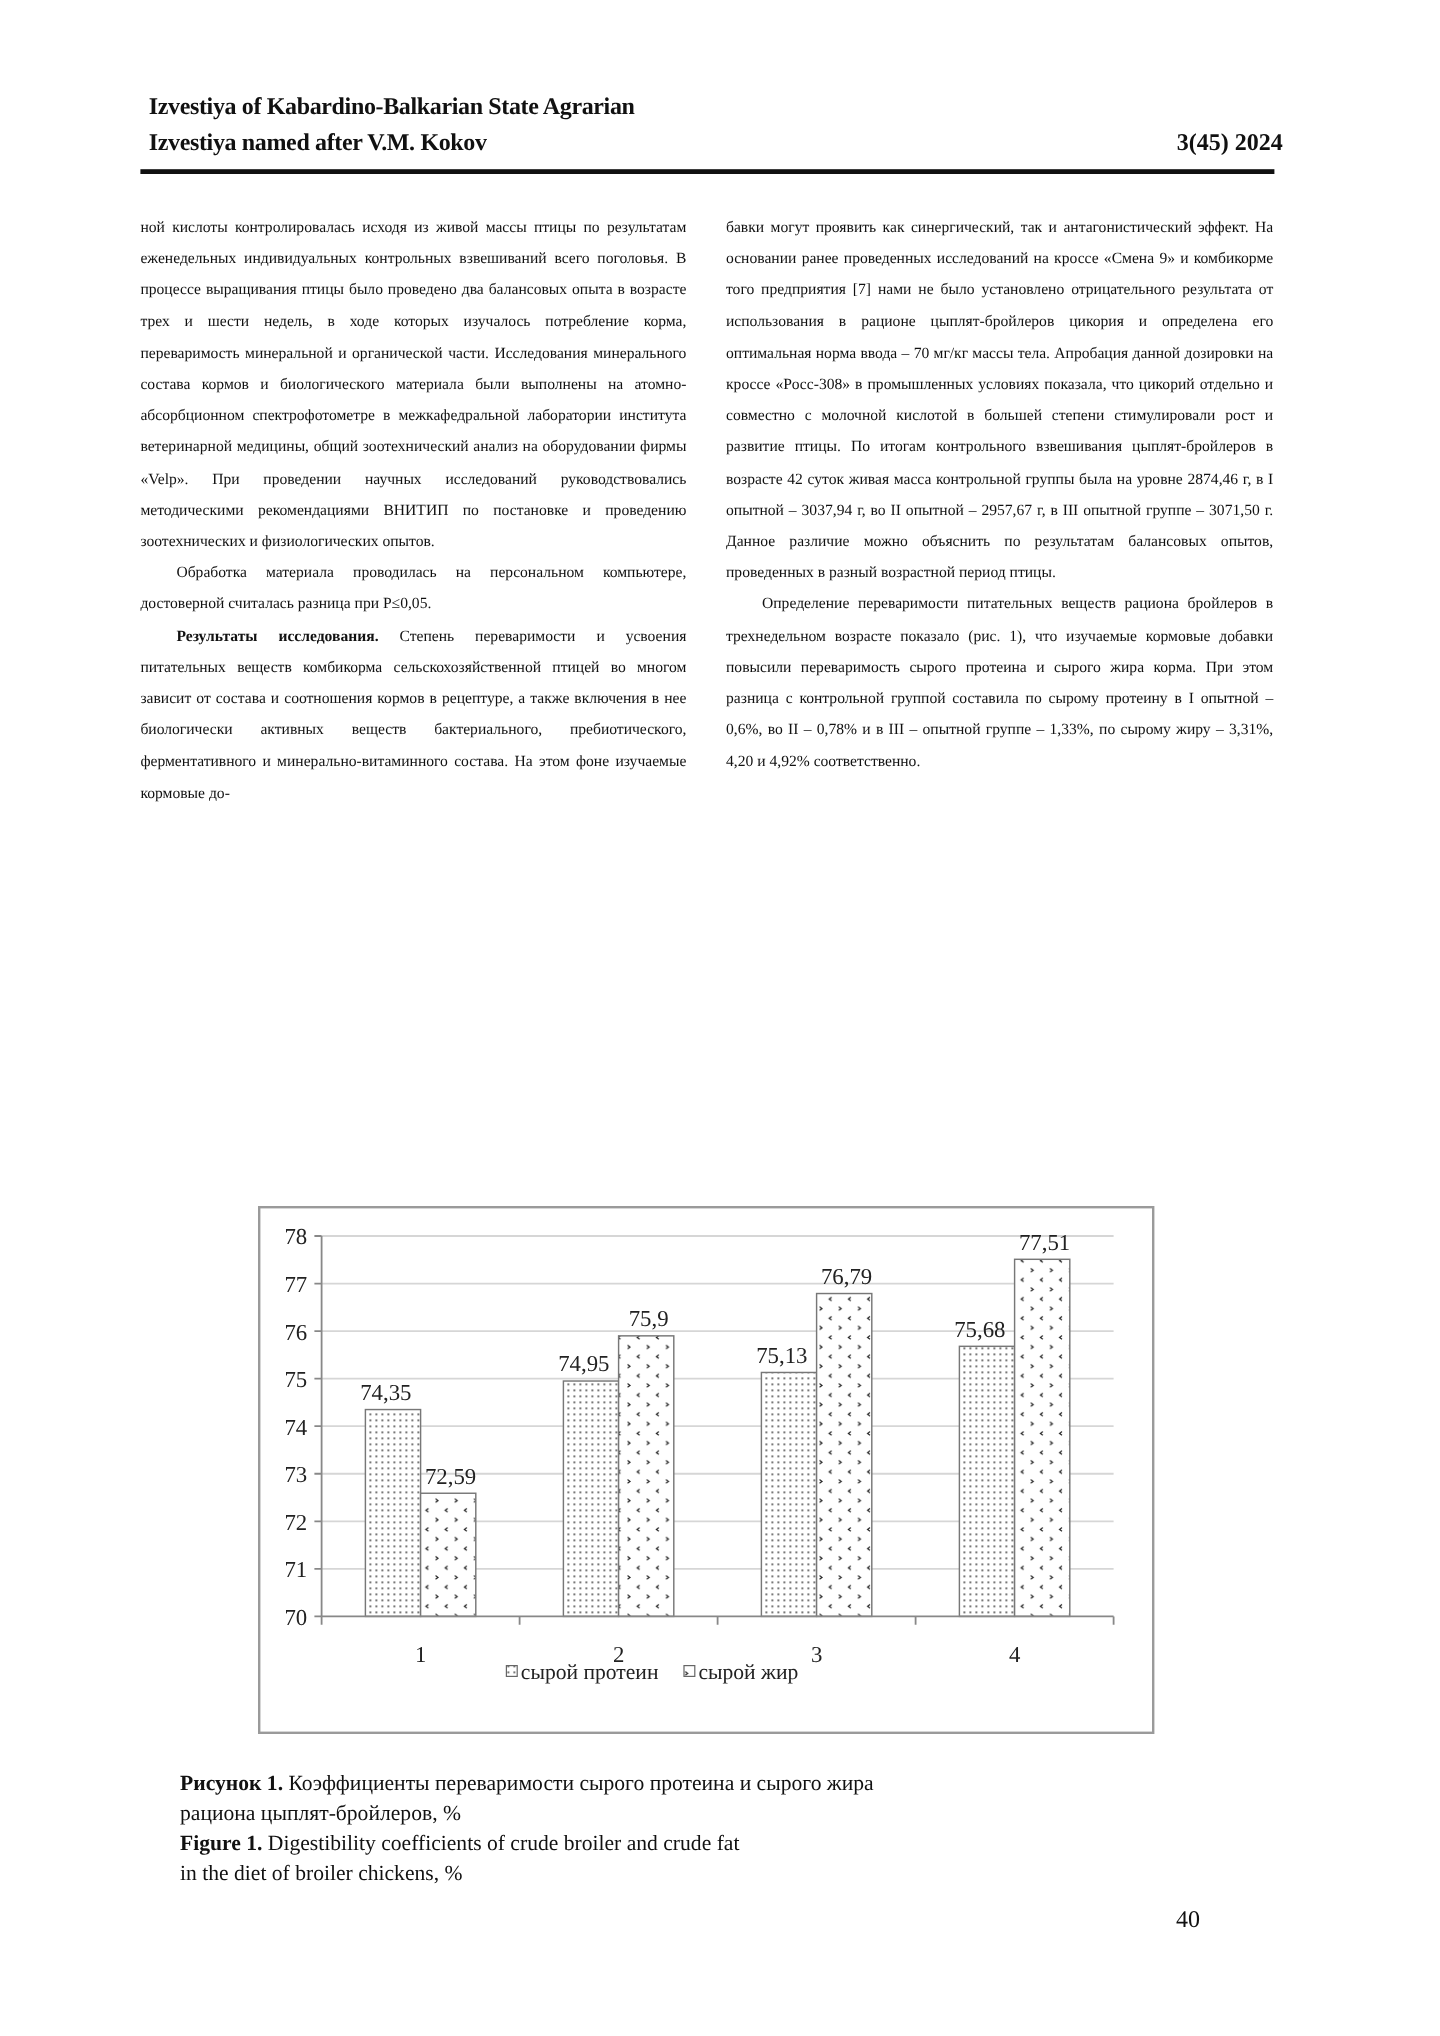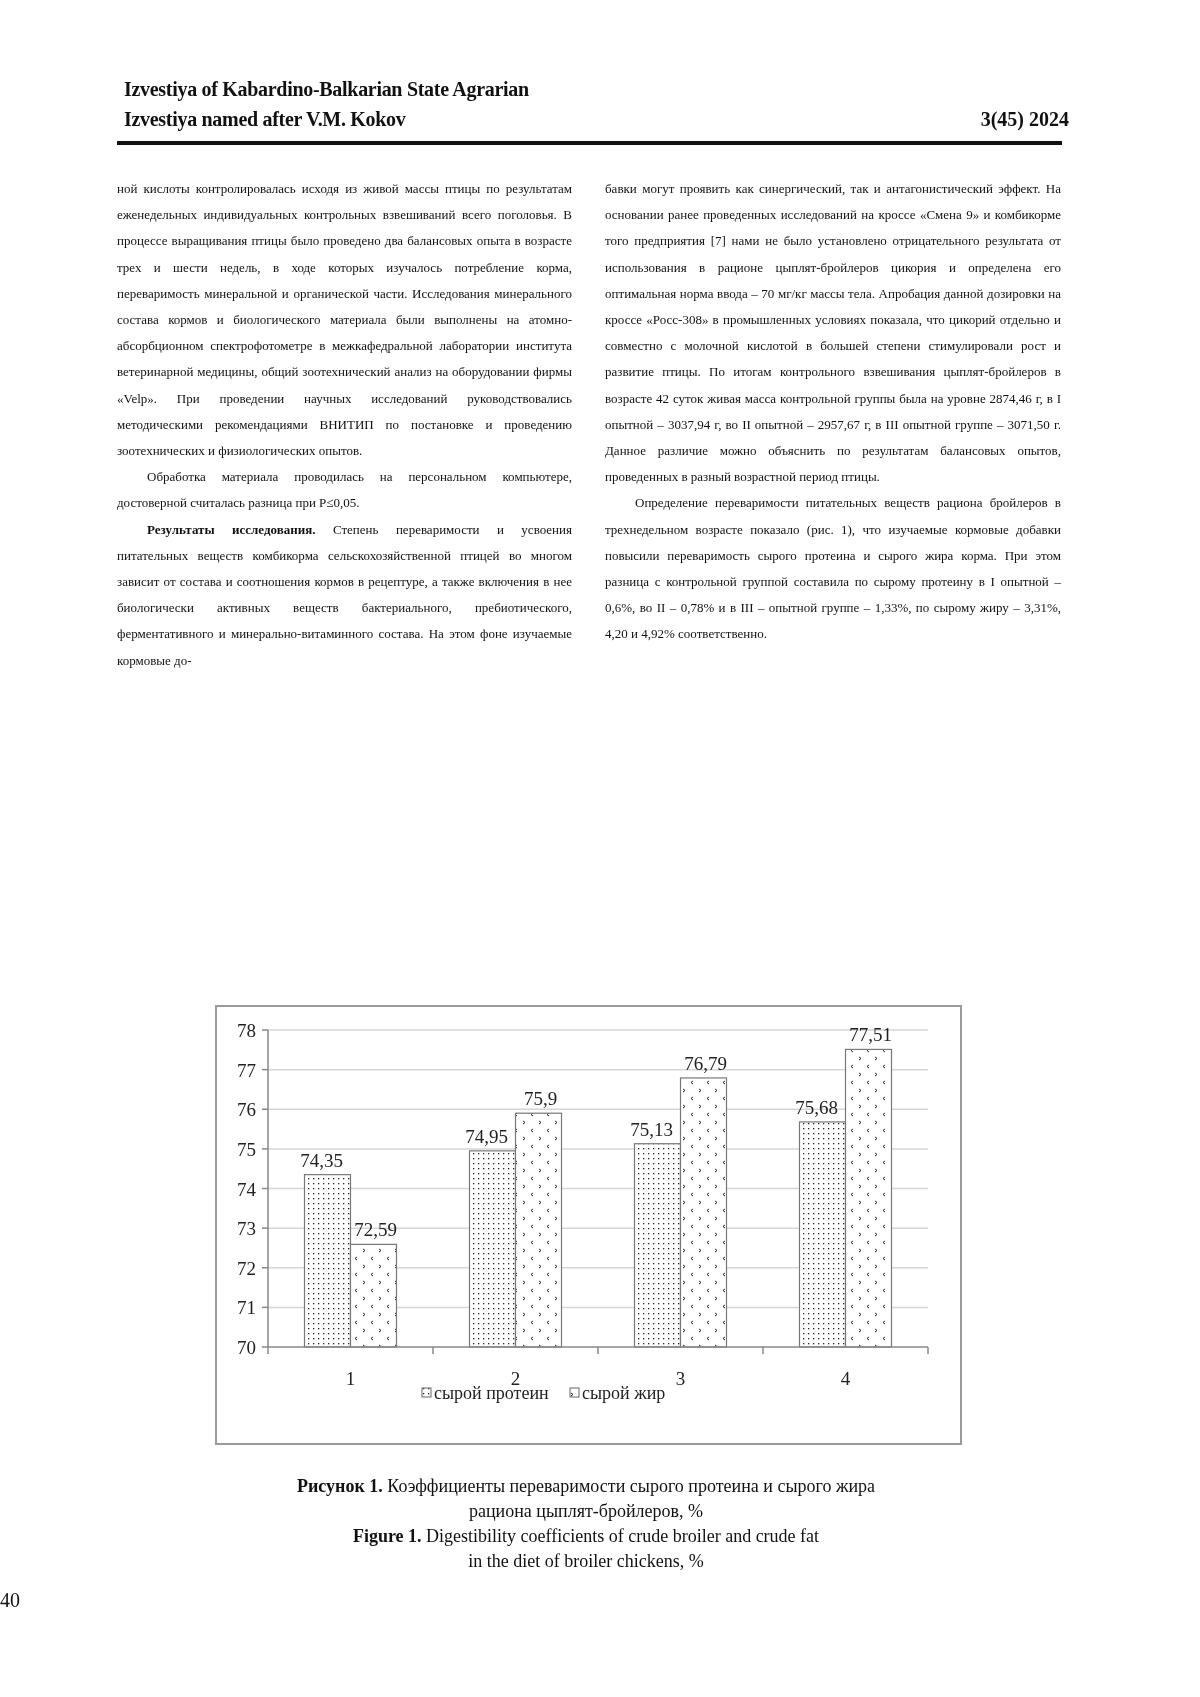--- a/index.html
+++ b/index.html
@@ -10,23 +10,23 @@
   .hdr-issue { position:absolute; right:0; top:30px; font-weight:bold; font-size:20px; line-height:30px;text-align:right; }
   .hdr-rule { position:absolute; left:117px; top:141px; width:945px; height:4px; background:#111; }
   .col { position:absolute; top:176px; width:455px; font-size:13px; line-height:26.2px; text-align:justify; hyphens:none; }
   .col-left { left:117px; }
   .col-right { left:605px; width:456px; }
   .col p { margin:0; }
   .indent { text-indent:30px; }
   .run-head { font-weight:bold; }
   .chart-frame { position:absolute; left:215px; top:1005px; width:747px; height:440px; border:2px solid #9a9a9a; box-sizing:border-box; background:#fff; }
   svg#chart { position:absolute; left:0; top:0; }
-  .caption { position:absolute; left:136px; width:900px; top:1474px; text-align:center; font-size:18px; line-height:25px;font-family:Liberation Serif, serif; }
+  .caption { position:absolute; left:150px; width:900px; top:1474px; font-size:18px; line-height:25px;font-family:Liberation Serif, serif; }
   .caption .lbl { font-weight:bold; }
-  .page-num { position:absolute; left:0; width:1000px; top:1589px; text-align:left; font-size:20px; }
+  .page-num { position:absolute; left:0; width:1000px; top:1589px; text-align:right; font-size:20px; }
 </style>
 </head>
 <body>
 
 <div class="hdr">
   <div class="hdr-l1">Izvestiya of Kabardino-Balkarian State Agrarian</div>
   <div class="hdr-l2">Izvestiya named after V.M. Kokov</div>
   <div class="hdr-issue">3(45) 2024</div>
 </div>
 <div class="hdr-rule"></div>

